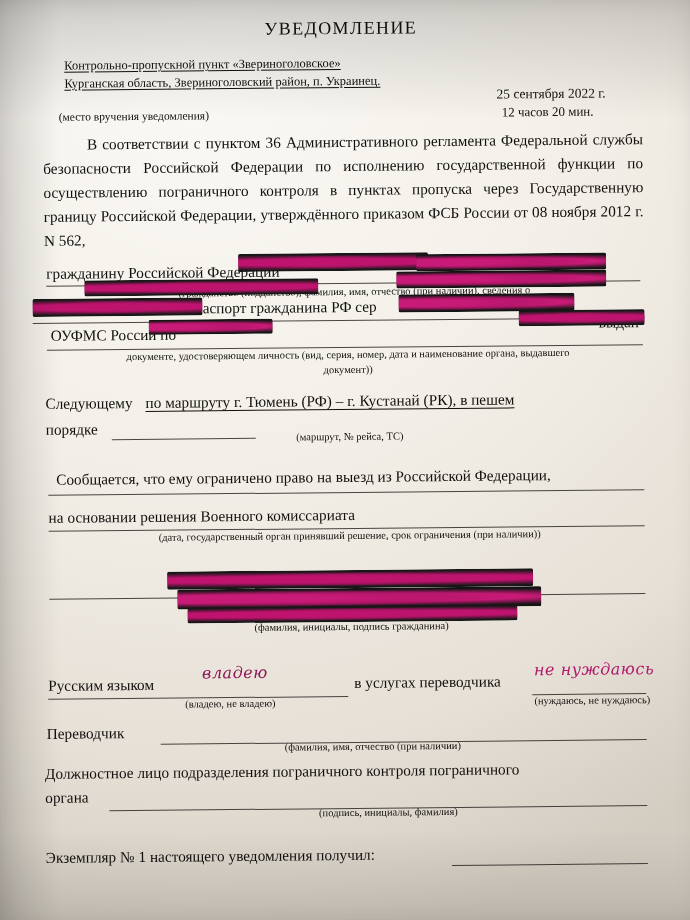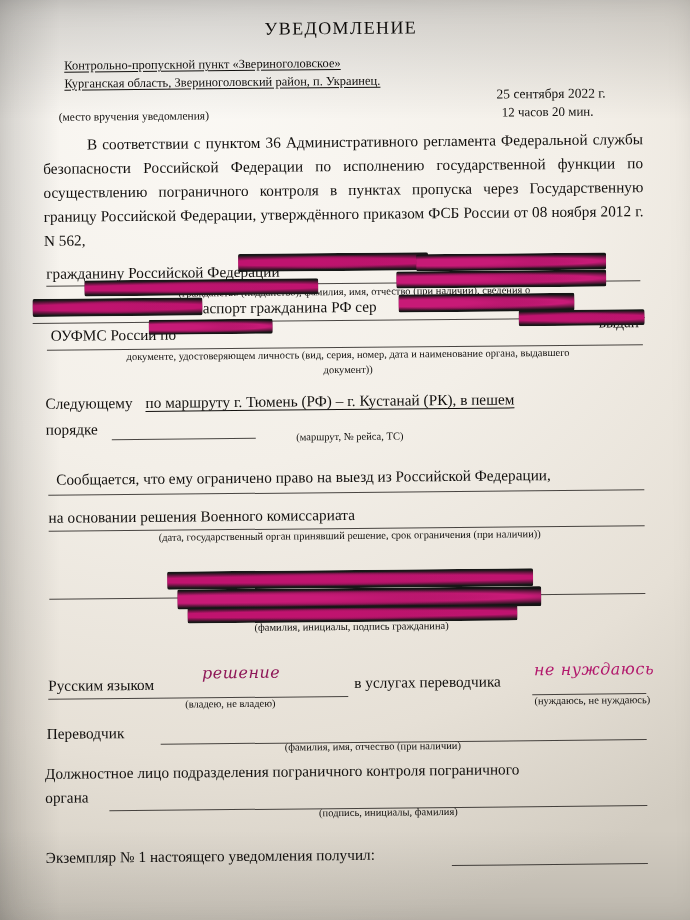--- a/index.html
+++ b/index.html
@@ -192,21 +192,21 @@
     <div class="cap-center" style="left:60px; top:529px; width:578px;">(дата, государственный орган принявший решение, срок ограничения (при наличии))</div>
 
     <div class="rule" style="left:48px; top:596px; width:596px;"></div>
     <div class="redact mag" style="left:166px; top:570px; width:366px; height:18px;"></div>
     <div class="redact mag2" style="left:176px; top:588px; width:364px; height:20px;"></div>
     <div class="redact mag" style="left:186px; top:606px; width:330px; height:16px;"></div>
     <div class="cap-center" style="left:190px; top:620px; width:320px;">(фамилия, инициалы, подпись гражданина)</div>
 
     <div class="abs line-row" style="left:46px; top:674px;">Русским языком</div>
     <div class="rule" style="left:46px; top:696px; width:300px;"></div>
-    <div class="hand" style="left:200px; top:662px;">решение</div>
+    <div class="hand" style="left:200px; top:662px;">владею</div>
     <div class="cap-center" style="left:128px; top:696px; width:200px;">(владею, не владею)</div>
 
     <div class="abs line-row" style="left:352px; top:674px;">в услугах переводчика</div>
     <div class="rule" style="left:530px; top:696px; width:114px;"></div>
     <div class="hand hand-dark" style="left:532px; top:662px;">не нуждаюсь</div>
     <div class="cap-center" style="left:500px; top:696px; width:180px;">(нуждаюсь, не нуждаюсь)</div>
 
     <div class="abs line-row" style="left:44px; top:722px;">Переводчик</div>
     <div class="rule" style="left:158px; top:742px; width:486px;"></div>
     <div class="cap-center" style="left:250px; top:740px; width:240px;">(фамилия, имя, отчество (при наличии)</div>

